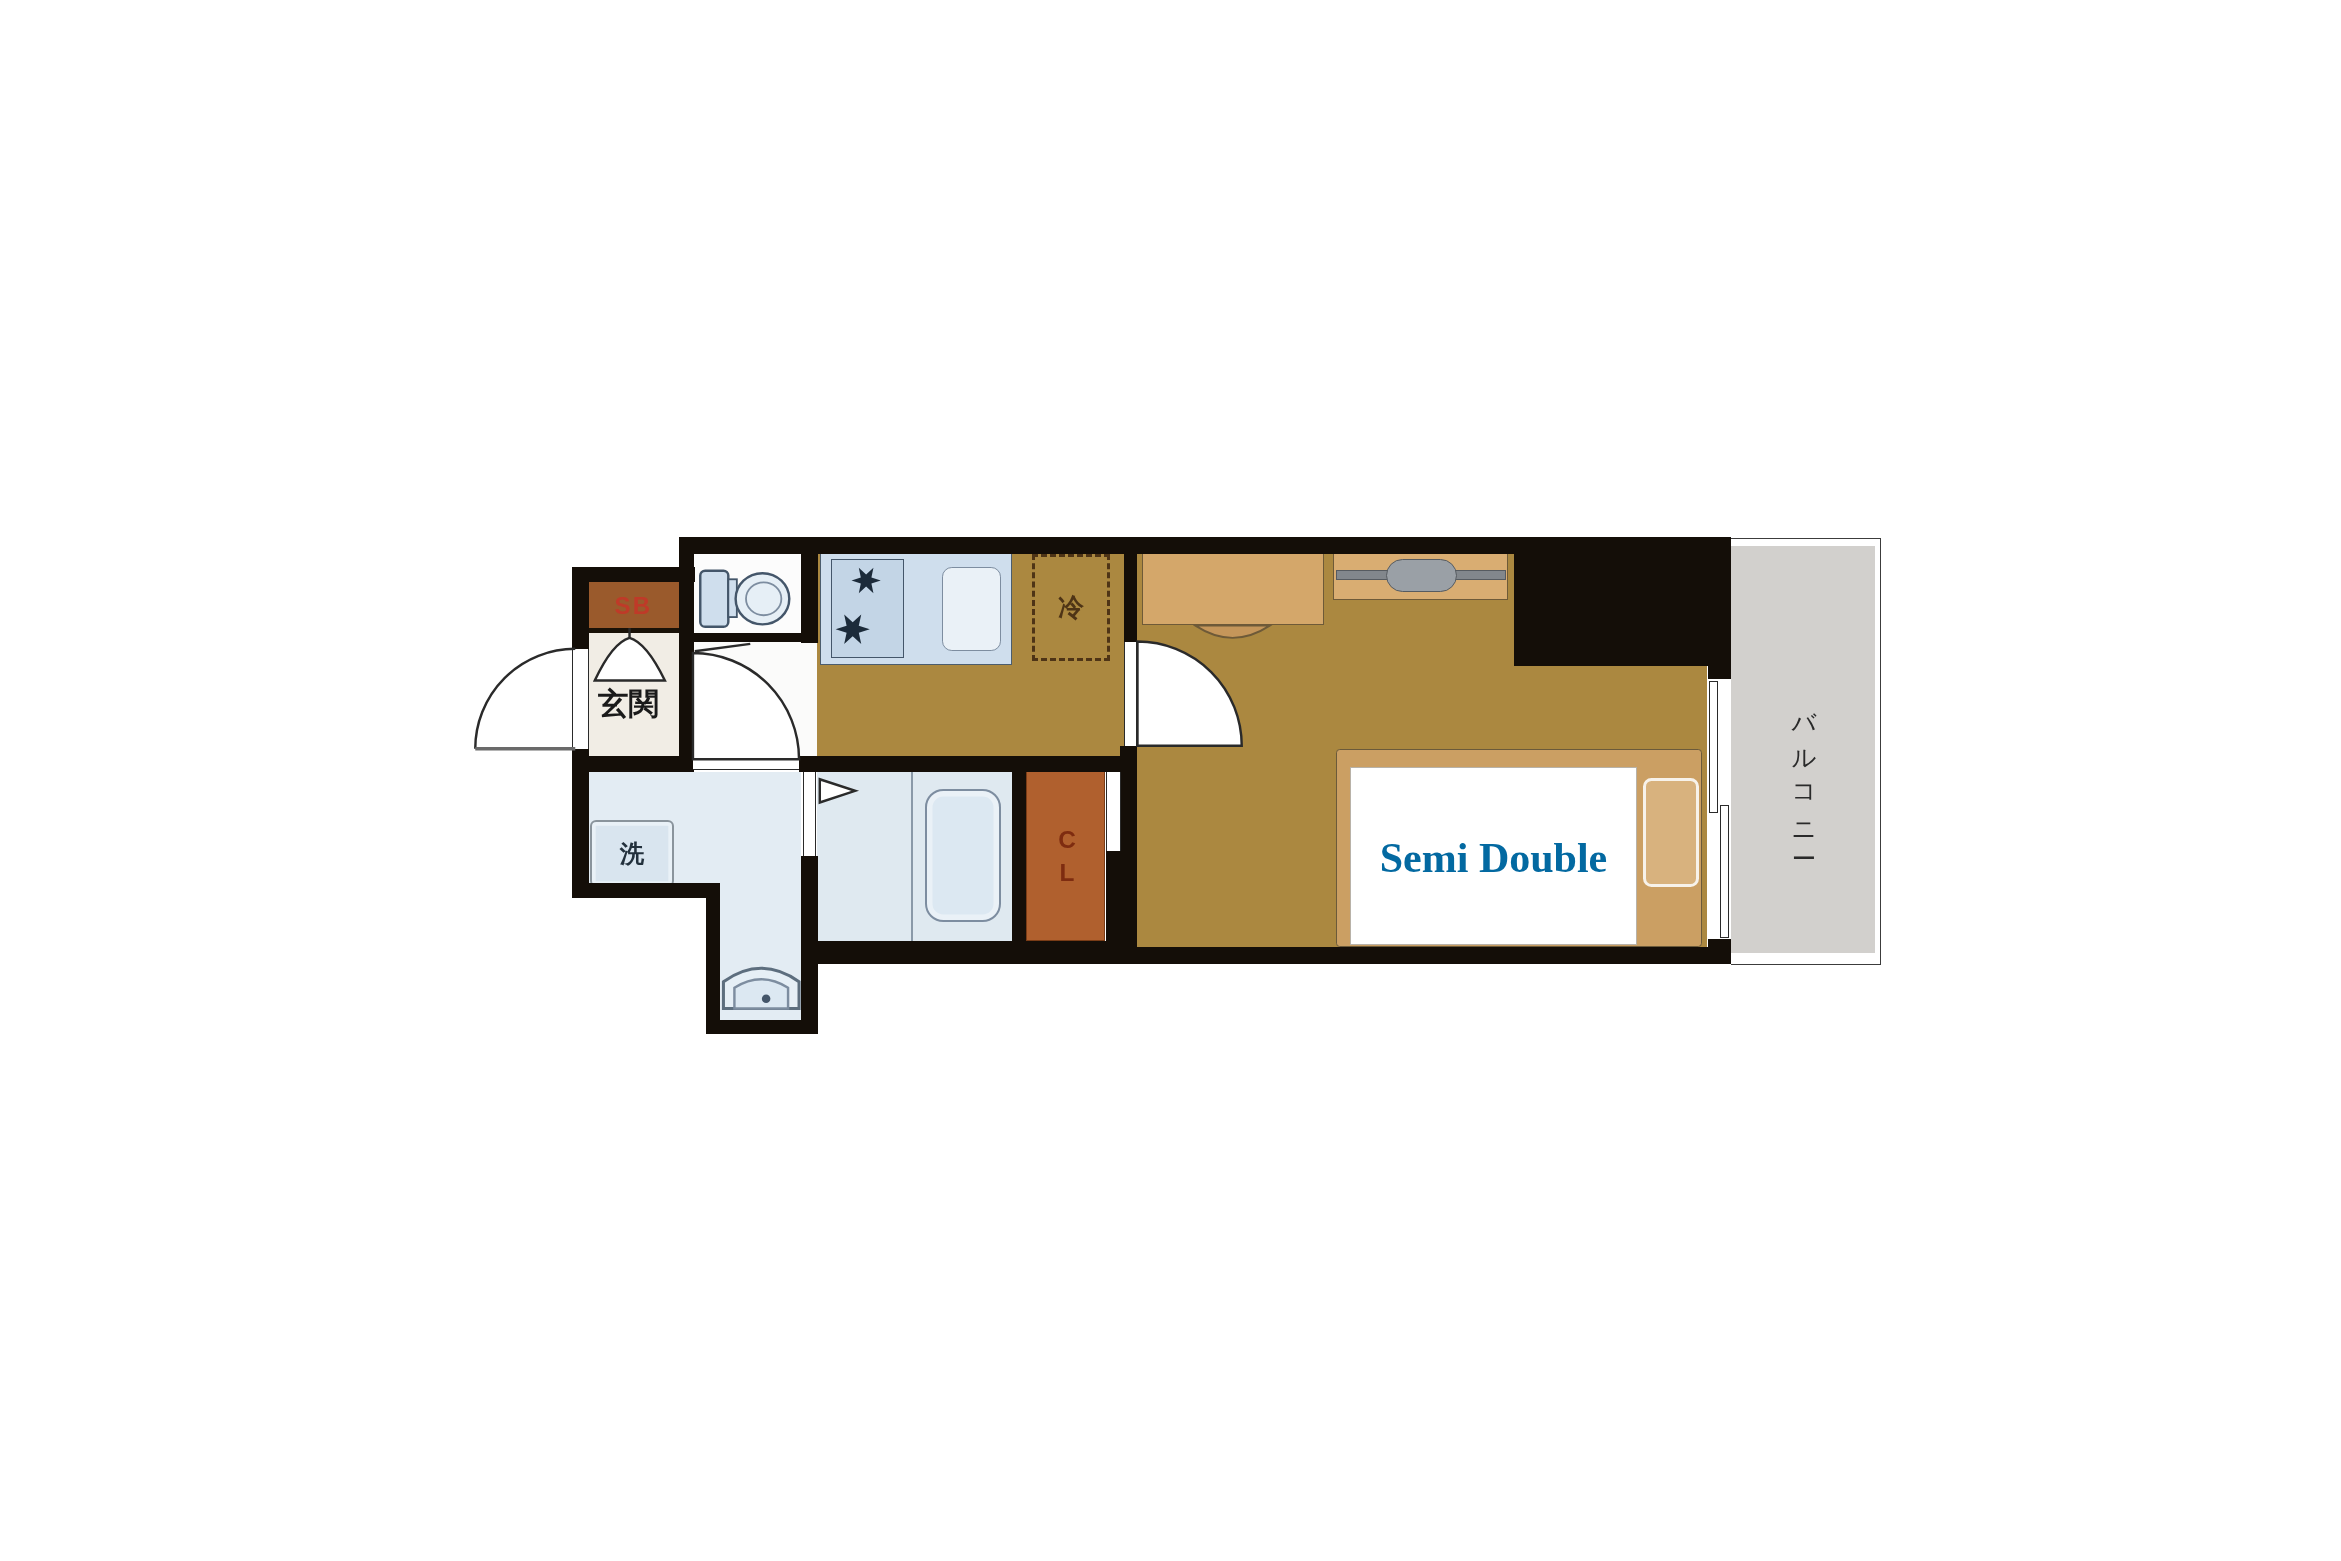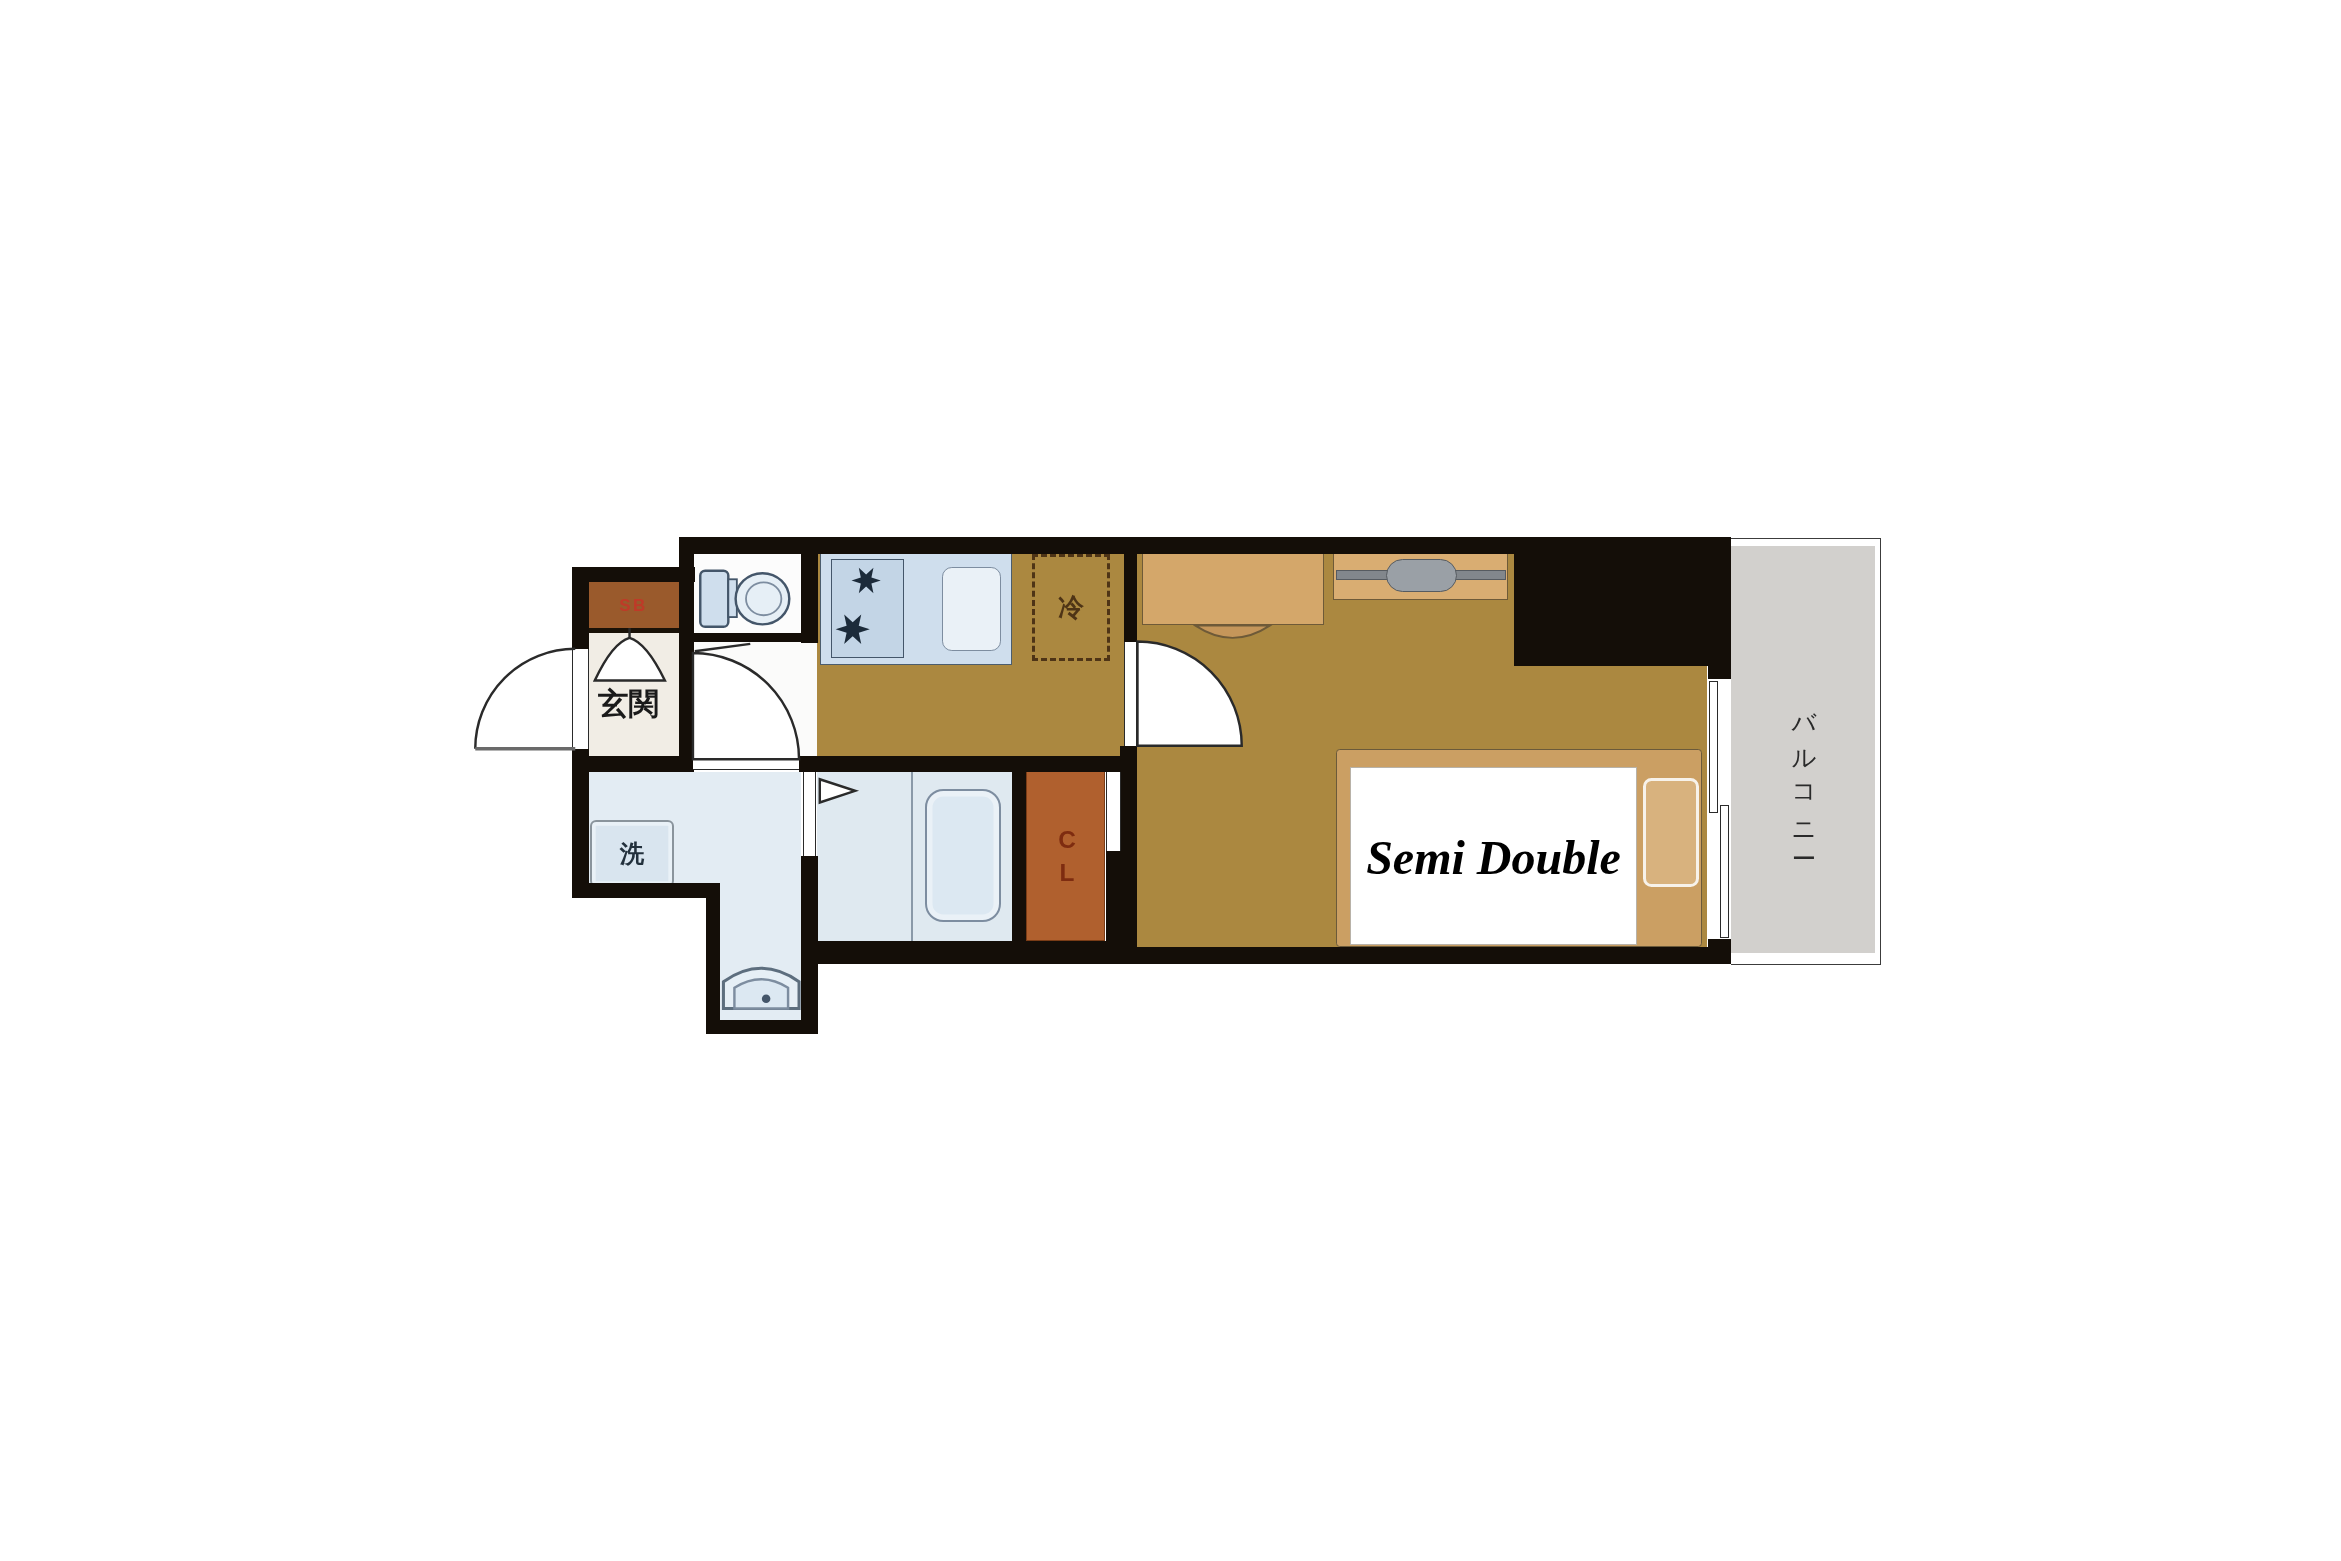--- a/index.html
+++ b/index.html
@@ -30,27 +30,27 @@
   .bed-mattress{background:#ffffff;border:1.8px solid #b8b2a8;}
   .pillow{background:#d8b27e;border:3px solid #f7f2ea;border-radius:8.5px;}
   .washer{background:#d9e5ef;border:2.4px solid #8a949c;border-radius:6.1px;box-shadow:inset 0 0 0 3.7px #e9f1f7;}
   .tub{background:#dce8f2;border:2.4px solid #7d8da0;border-radius:18.3px;box-shadow:inset 0 0 0 5.5px #eaf1f7;}
   
   .door-v{background:#ffffff;border-left:1.8px solid #2a2a2a;border-right:1.8px solid #2a2a2a;}
   .door-h{background:#ffffff;border-top:1.8px solid #2a2a2a;border-bottom:1.8px solid #2a2a2a;}
   .pane{background:#ffffff;border:1.8px solid #2a2a2a;}
   
   .lbl{display:flex;align-items:center;justify-content:center;color:#1a1a1a;}
-  .lbl-sb{font-size:17px;font-weight:bold;color:#bf3a28;letter-spacing:2.4px;}
+  .lbl-sb{font-size:24px;font-weight:bold;color:#bf3a28;letter-spacing:2.4px;}
   .lbl-genkan{font-size:30.5px;font-weight:bold;color:#1a1a1a;}
   .lbl-rei{font-size:25.6px;font-weight:bold;color:#4e3416;}
   .lbl-sen{font-size:24.4px;font-weight:bold;color:#22303c;}
   .lbl-cl{font-size:24.4px;font-weight:bold;color:#7e2c10;writing-mode:vertical-rl;text-orientation:upright;letter-spacing:6.1px;}
   .lbl-balcony{font-size:24.4px;color:#2a2a2a;writing-mode:vertical-rl;text-orientation:upright;letter-spacing:9.8px;}
-  .lbl-bed{font-size:48px;font-weight:bold;color:#000000;font-family:"Liberation Serif","DejaVu Serif",serif;font-style:italic;}
+  .lbl-bed{font-size:42px;font-weight:bold;color:#0369a1;font-family:"Liberation Serif","DejaVu Serif",serif;}
   svg{position:absolute;left:0;top:0;pointer-events:none;}
 </style>
 </head>
 <body>
 
 <div id="canvas">
 
   <div class="abs balcony-frame" style="left:1731px;top:538px;width:150px;height:427px;"></div>
   <div class="abs balcony-floor" style="left:1731px;top:546px;width:144px;height:407px;"></div>
 

